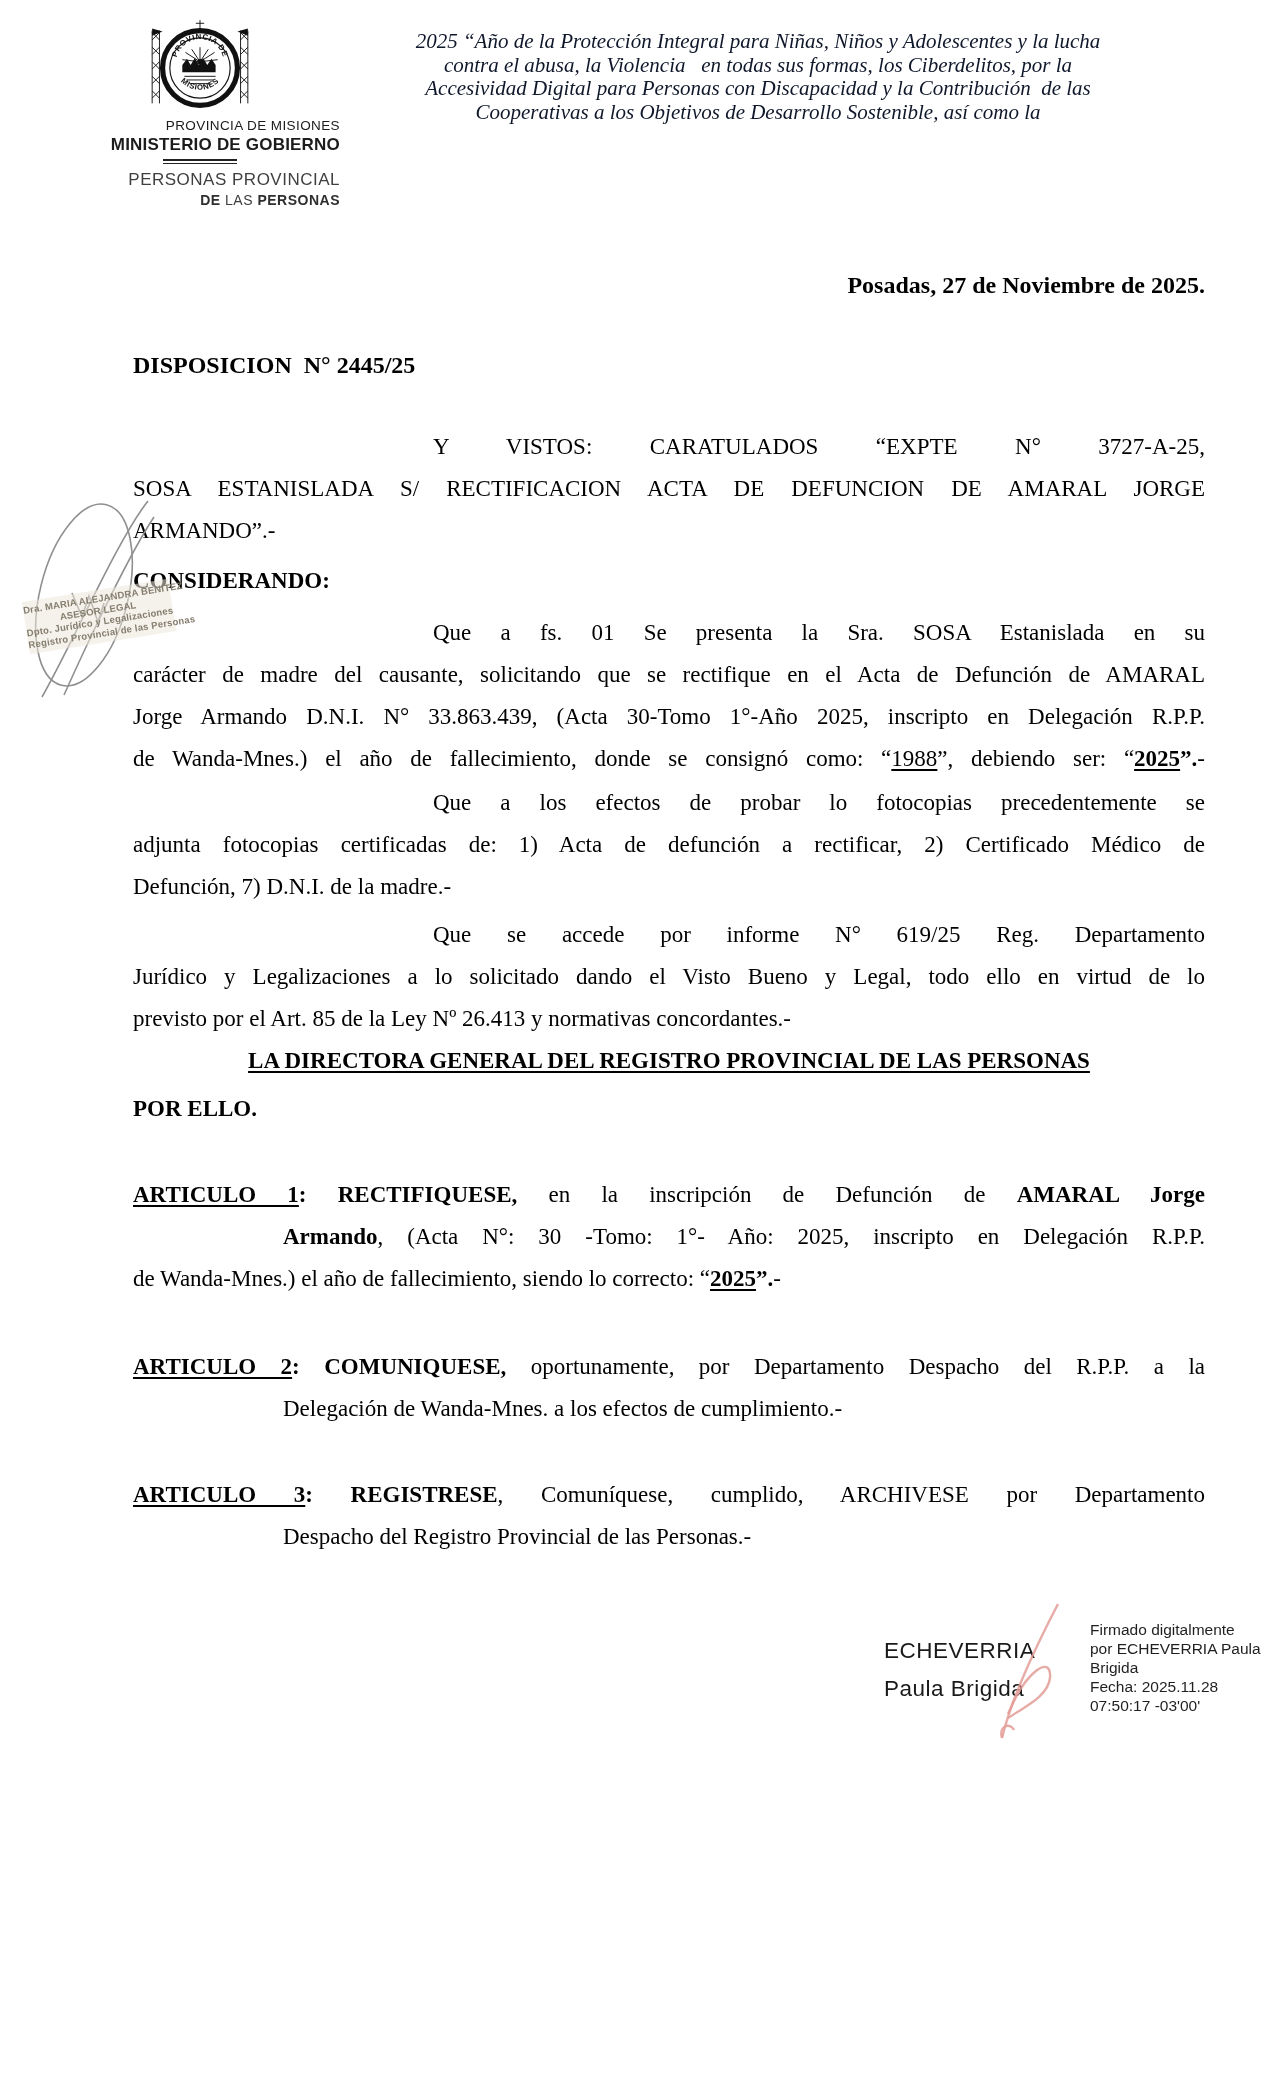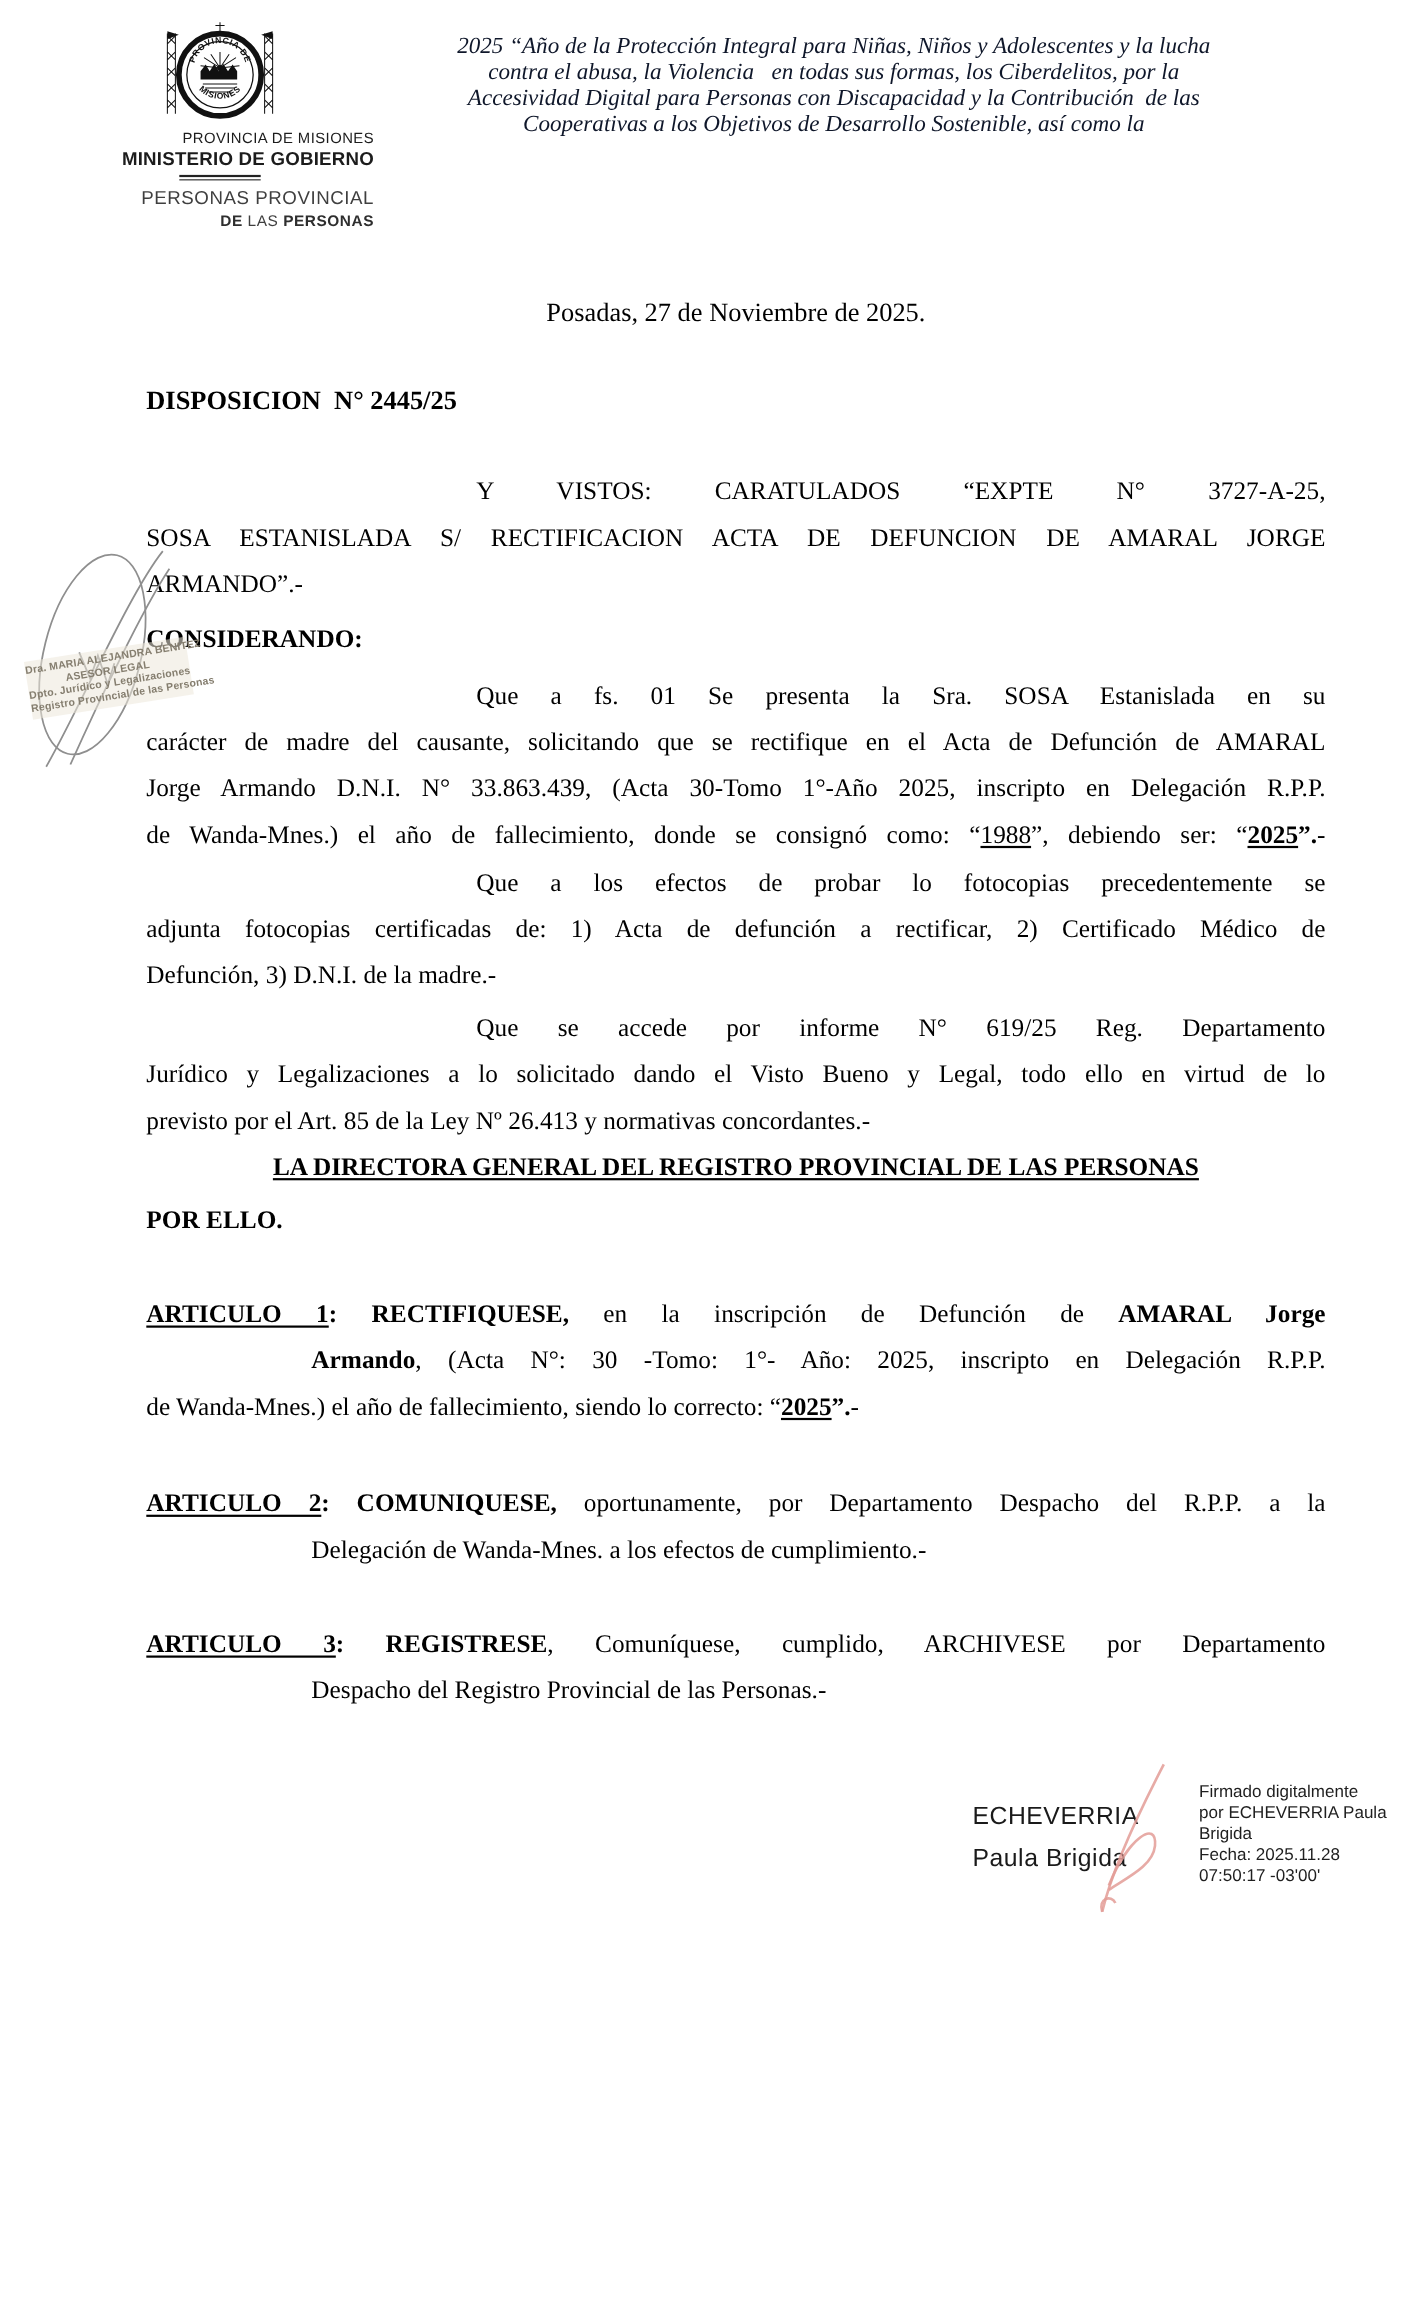--- a/index.html
+++ b/index.html
@@ -23,22 +23,22 @@
   .org-rule{width:74px;margin:4px auto 6px auto;border-top:2px solid #222;border-bottom:1px solid #222;height:2px;}
   .org-l3{font-size:17px;color:var(--header-gray);letter-spacing:.5px;}
   .org-l4{font-size:14px;color:var(--header-gray);letter-spacing:.5px;margin-top:2px;}
   .org-l4 .b4{font-weight:bold;color:#2e2e2e;}
 
   .epigraph{position:absolute;left:350px;top:30px;width:816px;text-align:center;
             font-style:italic;font-size:21px;line-height:23.5px;color:#0f172a;}
   .ep-line{white-space:pre;}
 
   
-  .date-line{position:absolute;left:133px;top:272px;width:1072px;text-align:center;
-             font-weight:normal;font-size:24px;}
+  .date-line{position:absolute;left:133px;top:272px;width:1072px;text-align:right;
+             font-weight:bold;font-size:24px;}
   .doc-number{position:absolute;left:133px;top:352px;font-weight:bold;font-size:24px;white-space:pre;}
 
   
   .doc-body{position:absolute;left:133px;top:426px;width:1072px;font-size:23px;}
   .line{min-height:42px;line-height:42px;width:1072px;}
   .j{text-align:justify;text-align-last:justify;}
   .i1{padding-left:300px;width:772px;}
   .i2{padding-left:150px;width:922px;}
   .c{text-align:center;}
   .mt2{margin-top:2px;} .mt6{margin-top:6px;} .mt8{margin-top:8px;} .mt10{margin-top:10px;}
@@ -127,21 +127,21 @@
     <div class="line i1 j"><span>Y VISTOS: CARATULADOS “EXPTE N° 3727-A-25,</span></div>
     <div class="line j"><span>SOSA ESTANISLADA S/ RECTIFICACION ACTA DE DEFUNCION DE AMARAL JORGE</span></div>
     <div class="line"><span>ARMANDO”.-</span></div>
     <div class="line mt8"><span class="b">CONSIDERANDO:</span></div>
     <div class="line i1 j mt10"><span>Que a fs. 01 Se presenta la Sra. SOSA Estanislada en su</span></div>
     <div class="line j"><span>carácter de madre del causante, solicitando que se rectifique en el Acta de Defunción de AMARAL</span></div>
     <div class="line j"><span>Jorge Armando D.N.I. N° 33.863.439, (Acta 30-Tomo 1°-Año 2025, inscripto en Delegación R.P.P.</span></div>
     <div class="line j"><span>de Wanda-Mnes.) el año de fallecimiento, donde se consignó como: “</span><span class="u">1988</span><span>”, debiendo ser: “</span><span class="b u">2025</span><span class="b">”.</span><span>-</span></div>
     <div class="line i1 j mt2"><span>Que a los efectos de probar lo fotocopias precedentemente se</span></div>
     <div class="line j"><span>adjunta fotocopias certificadas de: 1) Acta de defunción a rectificar, 2) Certificado Médico de</span></div>
-    <div class="line"><span>Defunción, 3) D.N.I. de la madre.-</span></div>
+    <div class="line"><span>Defunción, 7) D.N.I. de la madre.-</span></div>
     <div class="line i1 j mt6"><span>Que se accede por informe N° 619/25 Reg. Departamento</span></div>
     <div class="line j"><span>Jurídico y Legalizaciones a lo solicitado dando el Visto Bueno y Legal, todo ello en virtud de lo</span></div>
     <div class="line"><span>previsto por el Art. 85 de la Ley Nº 26.413 y normativas concordantes.-</span></div>
     <div class="line c"><span class="b u">LA DIRECTORA GENERAL DEL REGISTRO PROVINCIAL DE LAS PERSONAS</span></div>
     <div class="line mt6"><span class="b">POR ELLO.</span></div>
     <div class="spacer" style="height: 44px;"></div>
     <div class="line j"><span class="b u">ARTICULO  1</span><span class="b">: </span><span class="b">RECTIFIQUESE,</span><span> en la inscripción de Defunción de </span><span class="b">AMARAL Jorge</span></div>
     <div class="line i2 j"><span class="b">Armando</span><span>, (Acta N°: 30 -Tomo: 1°- Año: 2025, inscripto en Delegación R.P.P.</span></div>
     <div class="line"><span>de Wanda-Mnes.) el año de fallecimiento, siendo lo correcto: “</span><span class="b u">2025</span><span class="b">”.</span><span>-</span></div>
     <div class="spacer" style="height: 46px;"></div>

